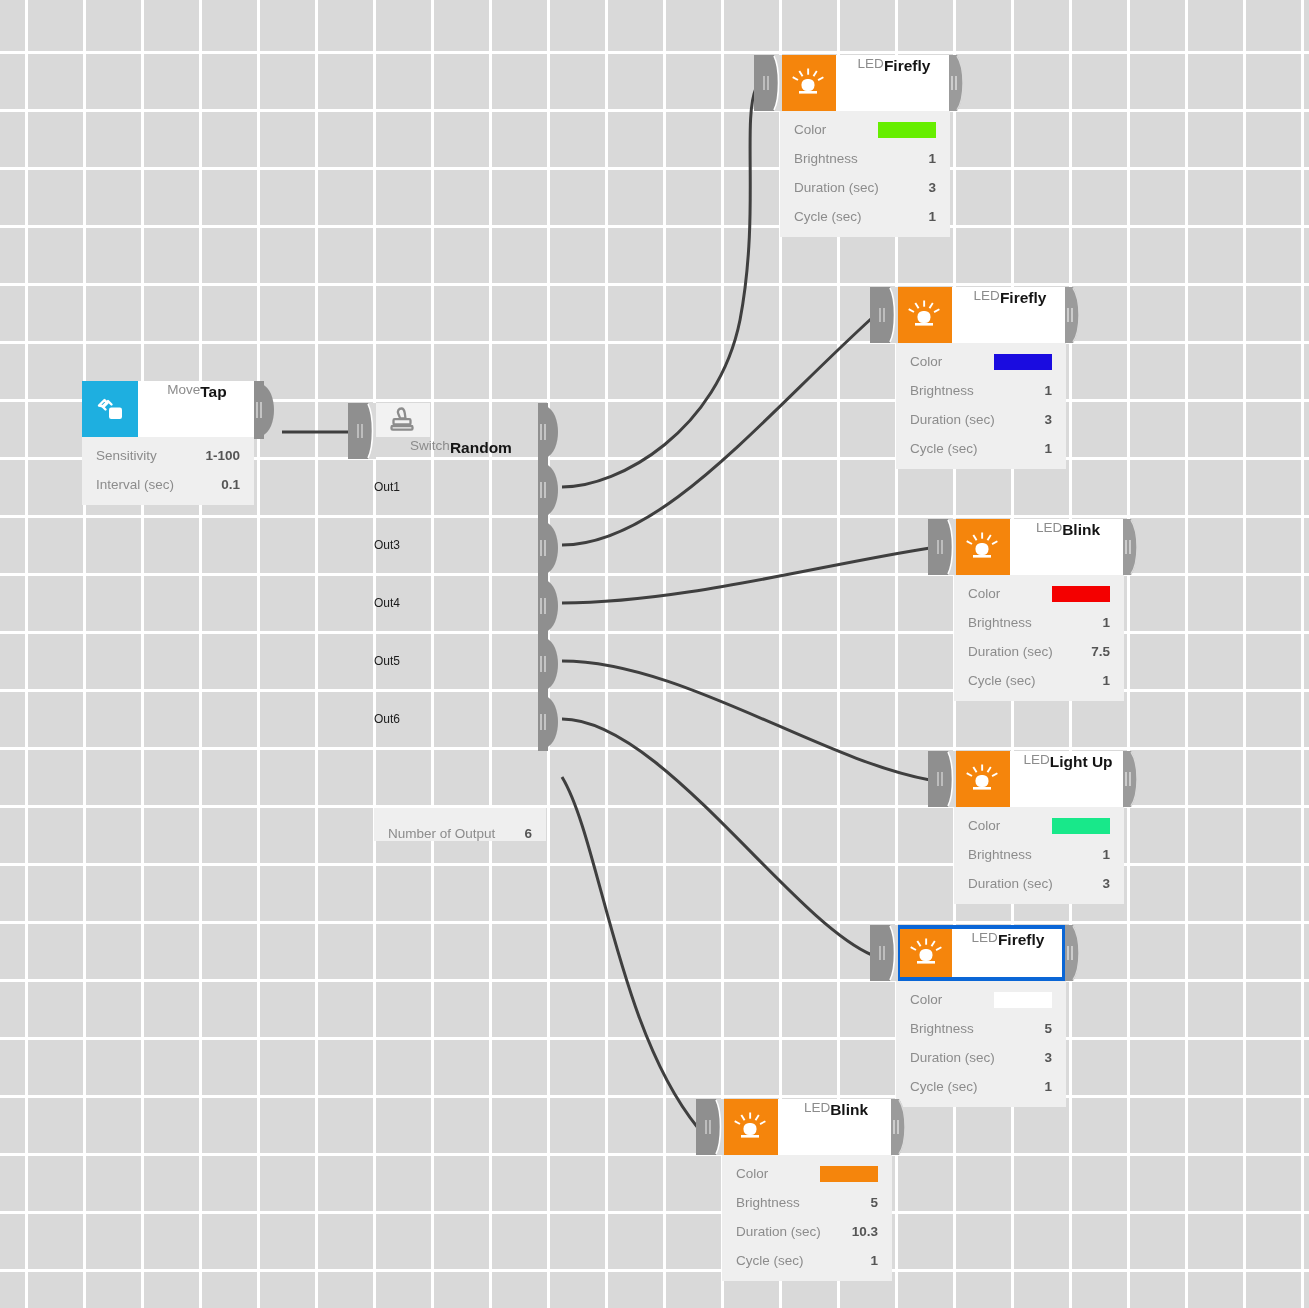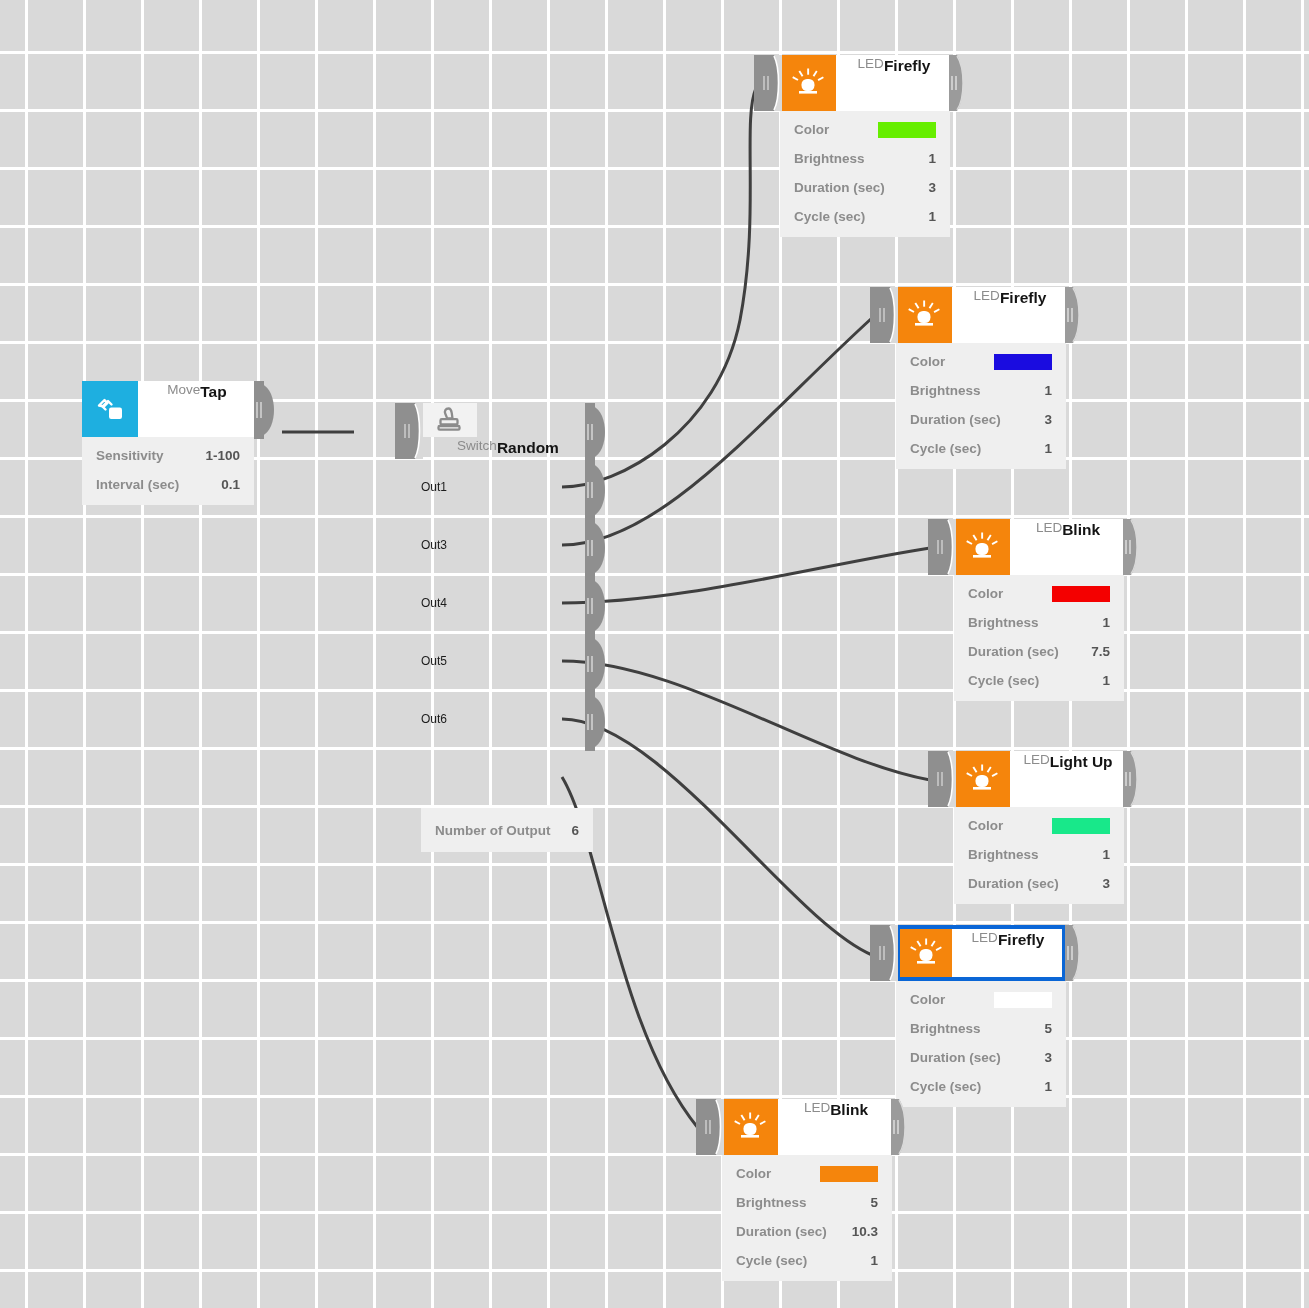--- a/index.html
+++ b/index.html
@@ -86,21 +86,20 @@
   .prop-row {
     display: flex;
     align-items: center;
     justify-content: space-between;
     height: 29px;
     padding: 0 14px 0 14px;
   }
   .prop-label {
     font-size: 13.5px;
     color: #8c8c8c;
-    font-weight: bold;
   }
   .prop-val {
     font-size: 13.5px;
     font-weight: bold;
     color: #555555;
   }
   .swatch {
     width: 58px;
     height: 16px;
   }
@@ -108,23 +107,23 @@
     height: 58px;
     display: flex;
     align-items: center;
     justify-content: flex-start;
     padding-right: 14px;
     font-size: 12px;
     color: #1c1c1c;
   }
   .sw-footer {
     background: #efefef;
-    height: 44px;
+    height: 33px;
     display: flex;
-    align-items: center;
+    align-items: flex-end;
     justify-content: space-between;
     padding: 0 14px;
     margin-top: 2px;
   }
 
   
   .port {
     position: absolute;
     width: 28px;
     height: 56px;
@@ -177,21 +176,21 @@
         <div class="prop-row">
     <span class="prop-label">Sensitivity</span>
     <span class="prop-val">1-100</span>
   </div>
           <div class="prop-row">
     <span class="prop-label">Interval (sec)</span>
     <span class="prop-val">0.1</span>
   </div>
       </div>
       </div>
-      <div class="node" style="left: 374px; top: 403px; width: 172px; margin-left: 47px;">
+      <div class="node" style="left: 374px; top: 403px; width: 172px;">
       <span class="port" style="left:-26px;top:0;">
     <svg width="28" height="56" viewBox="0 0 28 56">
       <rect x="0" y="0" width="28" height="56" fill="#8f8f8f"></rect>
       <path d="M28 0 L28 56 L20 56 C 26 44 26 12 20 0 Z" fill="#d9d9d9"></path>
       <path d="M20 1 C 26 13 26 43 20 55" fill="none" stroke="#ffffff" stroke-width="1.6"></path>
       <rect x="9" y="21" width="2" height="14" fill="#bdbdbd"></rect>
       <rect x="13" y="21" width="2" height="14" fill="#bdbdbd"></rect>
     </svg>
         </span>
       <div class="sw-head">

